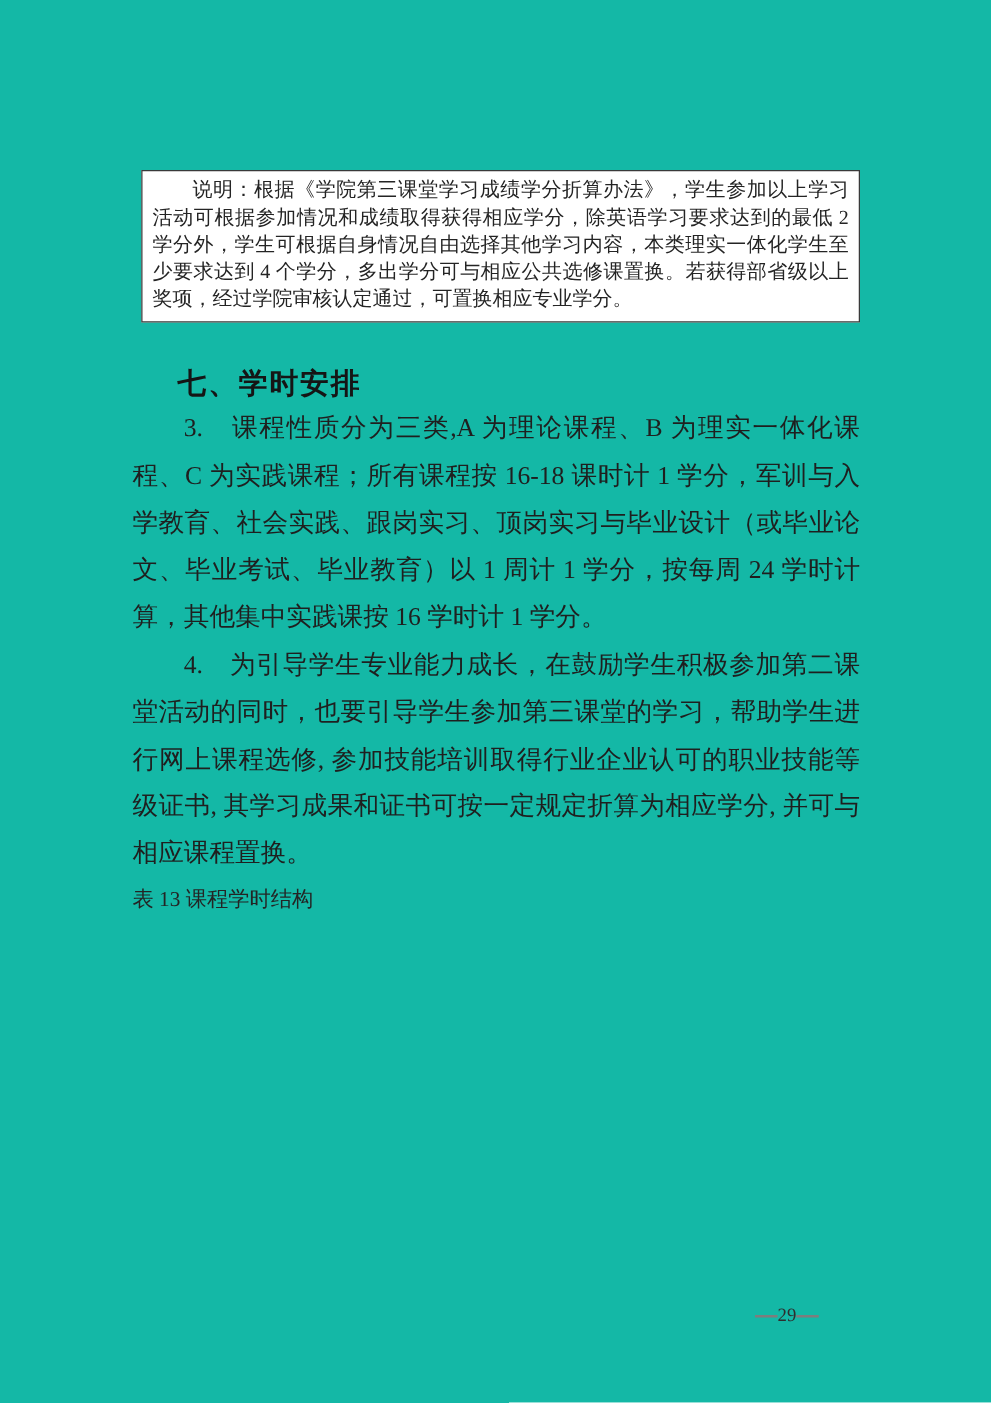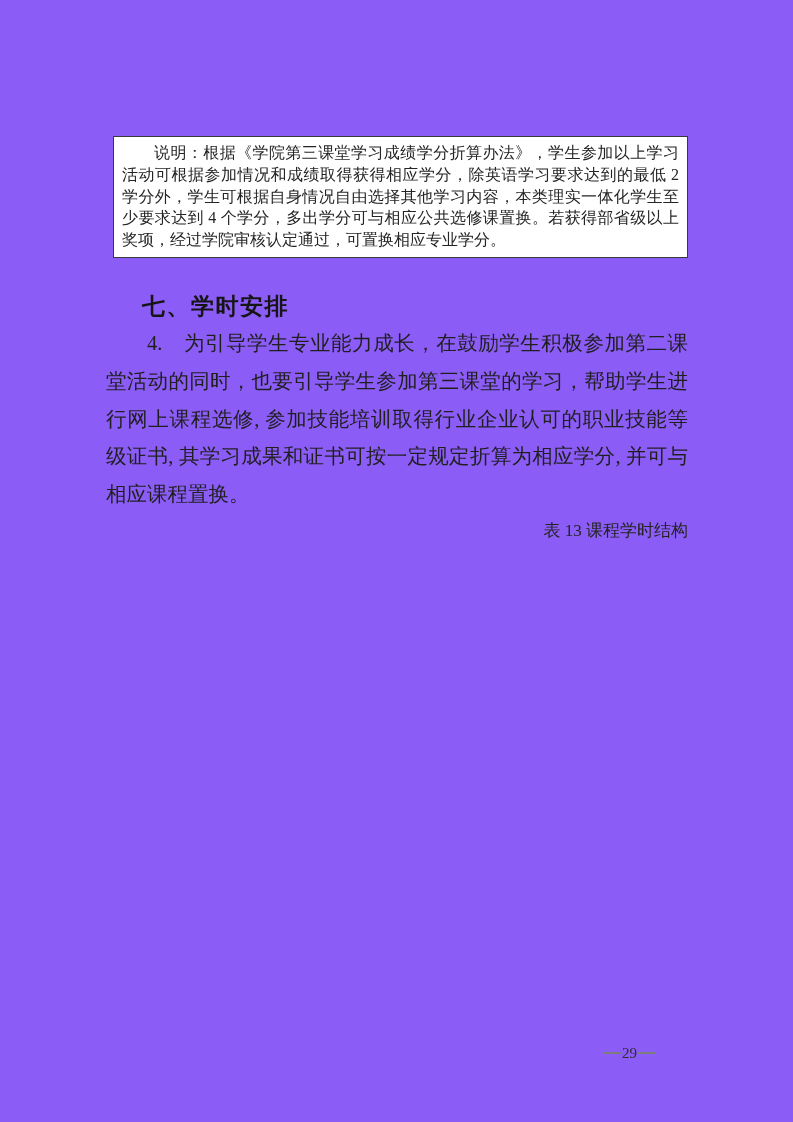--- a/index.html
+++ b/index.html
@@ -1,21 +1,21 @@
 <!DOCTYPE html>
 <html><head>
 <meta charset="utf-8">
 <style>
   * { margin: 0; padding: 0; box-sizing: border-box; }
   html, body { background: #ffffff; }
   .page {
     position: relative;
     width: 793px;
     height: 1122px;
-    background: #8b5cf6;
+    background: #14b8a6;
     overflow: hidden;
     color: #1f1f1f;
     font-family: "Liberation Serif", "DejaVu Serif", serif;
   }
   .note-box {
     position: absolute;
     left: 113px;
     top: 136px;
     width: 575px;
     min-height: 116px;
@@ -48,21 +48,21 @@
     font-size: 20.5px;
     line-height: 37.8px;
     text-align: justify;
     color: #1f1f1f;
   }
   .body-text p {
     text-indent: 2em;
     margin: 0;
   }
   .table-caption {
-    text-align: right;
+    text-align: left;
     text-indent: 0;
     font-size: 17px;
     line-height: 26px;
     margin-top: 4px;
     color: #242424;
   }
   .footer {
     position: absolute;
     left: 604px;
     top: 1044px;
@@ -89,20 +89,21 @@
 
 <div class="page">
 
   <div class="note-box">
     <p class="note-text">说明：根据《学院第三课堂学习成绩学分折算办法》，学生参加以上学习活动可根据参加情况和成绩取得获得相应学分，除英语学习要求达到的最低 2 学分外，学生可根据自身情况自由选择其他学习内容，本类理实一体化学生至少要求达到 4 个学分，多出学分可与相应公共选修课置换。若获得部省级以上奖项，经过学院审核认定通过，可置换相应专业学分。</p>
   </div>
 
   <h2 class="section-heading">七、学时安排</h2>
 
   <div class="body-text">
+    <p>3.　课程性质分为三类,A 为理论课程、B 为理实一体化课程、C 为实践课程；所有课程按 16-18 课时计 1 学分，军训与入学教育、社会实践、跟岗实习、顶岗实习与毕业设计（或毕业论文、毕业考试、毕业教育）以 1 周计 1 学分，按每周 24 学时计算，其他集中实践课按 16 学时计 1 学分。</p>
     <p>4.　为引导学生专业能力成长，在鼓励学生积极参加第二课堂活动的同时，也要引导学生参加第三课堂的学习，帮助学生进行网上课程选修, 参加技能培训取得行业企业认可的职业技能等级证书, 其学习成果和证书可按一定规定折算为相应学分, 并可与相应课程置换。</p>
     <div class="table-caption">表 13 课程学时结构</div>
   </div>
 
   <div class="footer">
     <span class="footer-dash"></span>
     <span class="page-number">29</span>
     <span class="footer-dash"></span>
   </div>
 

